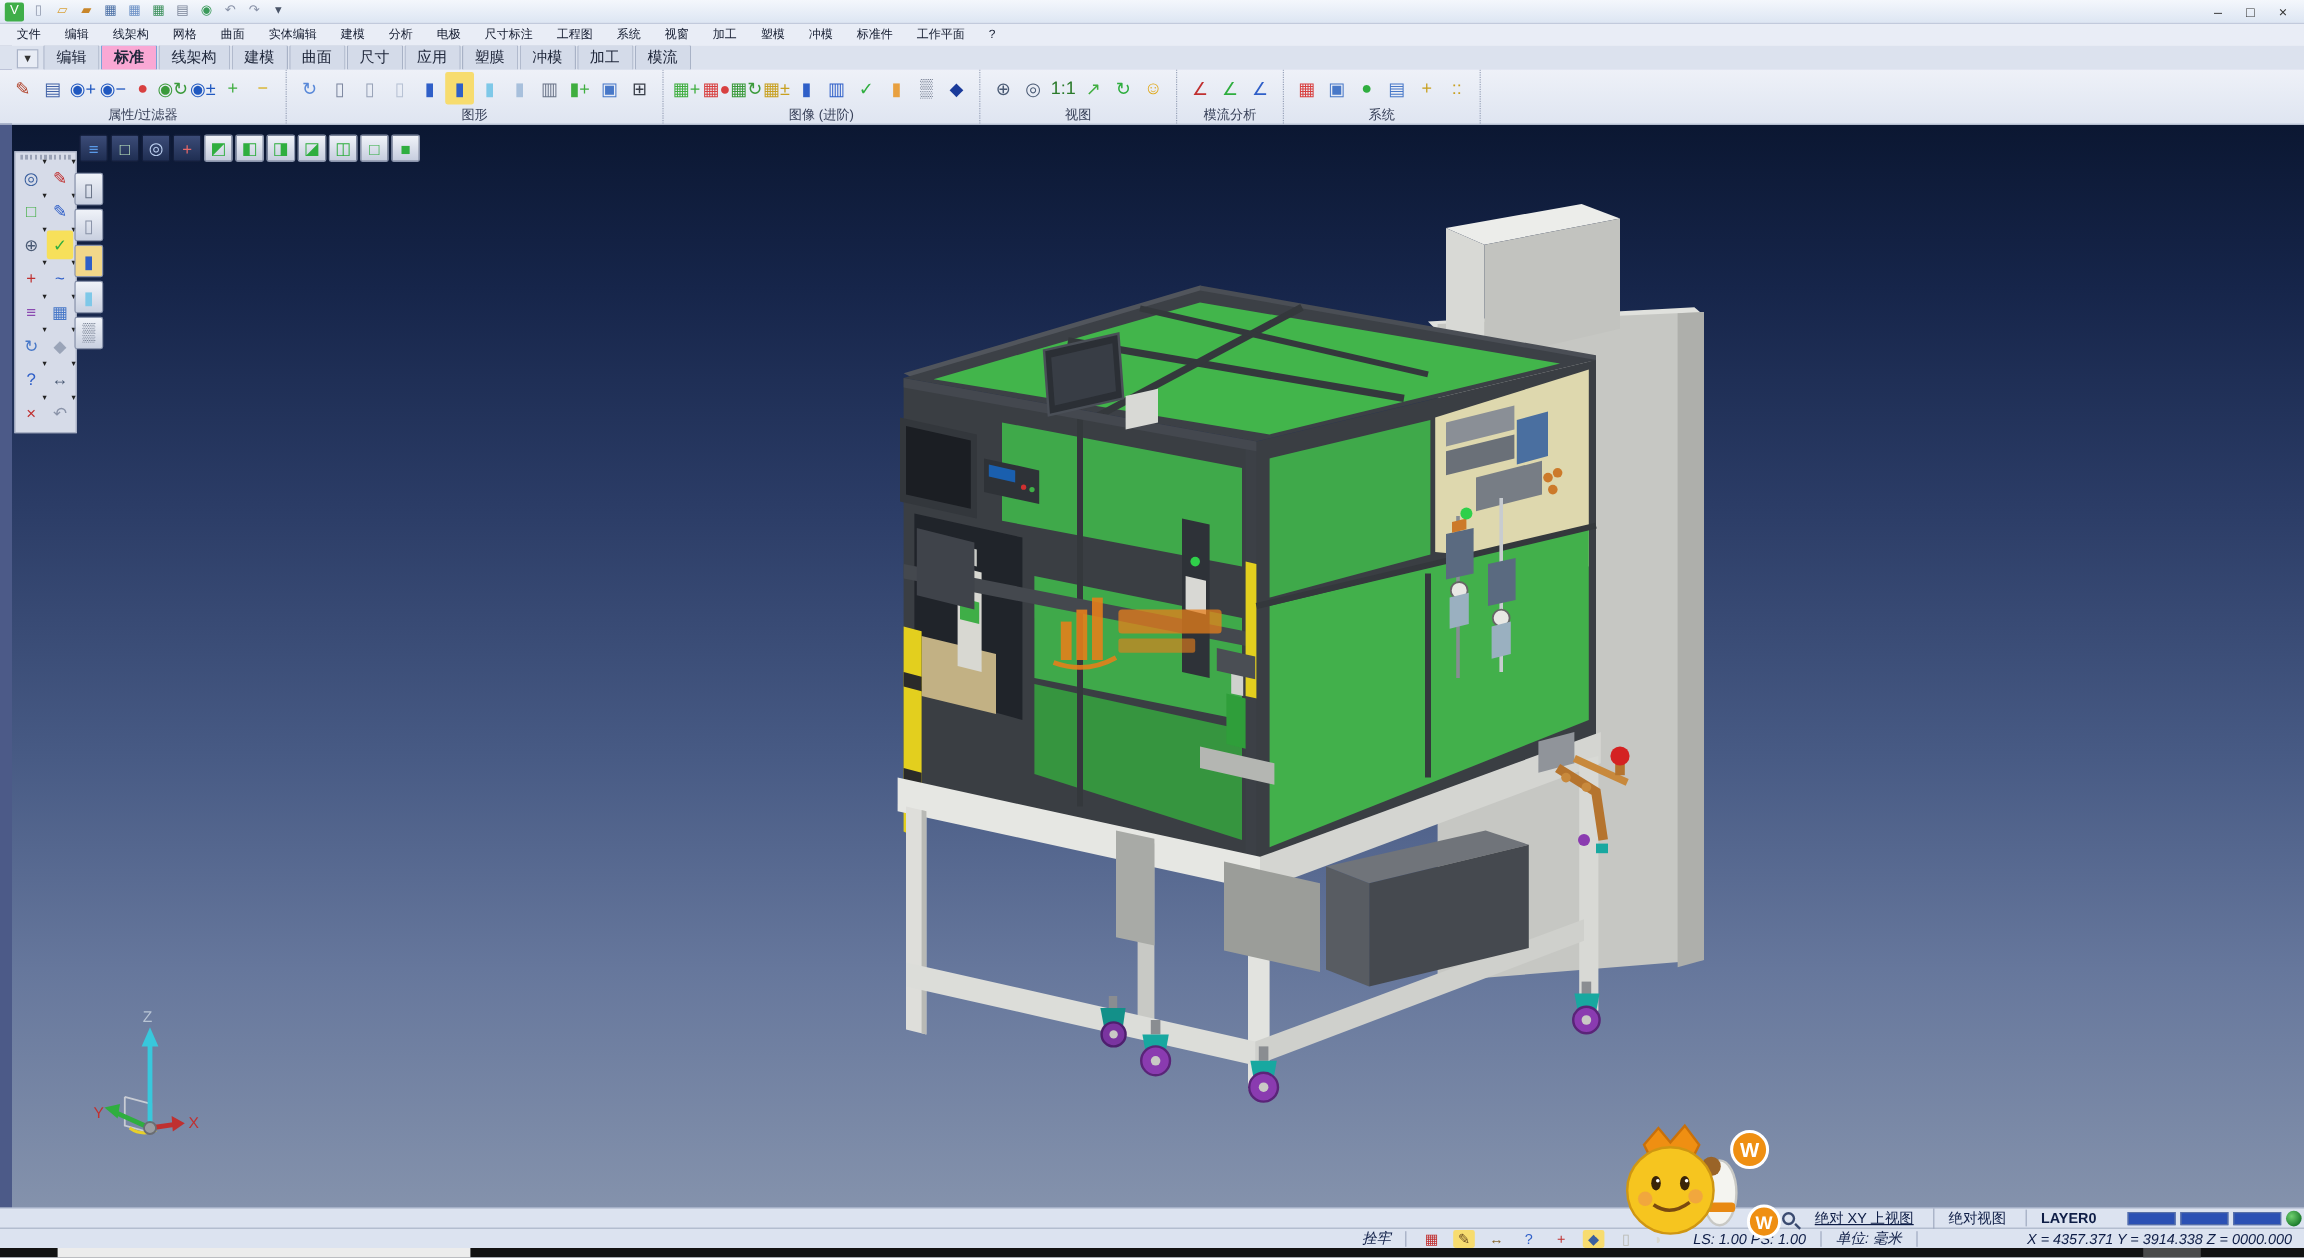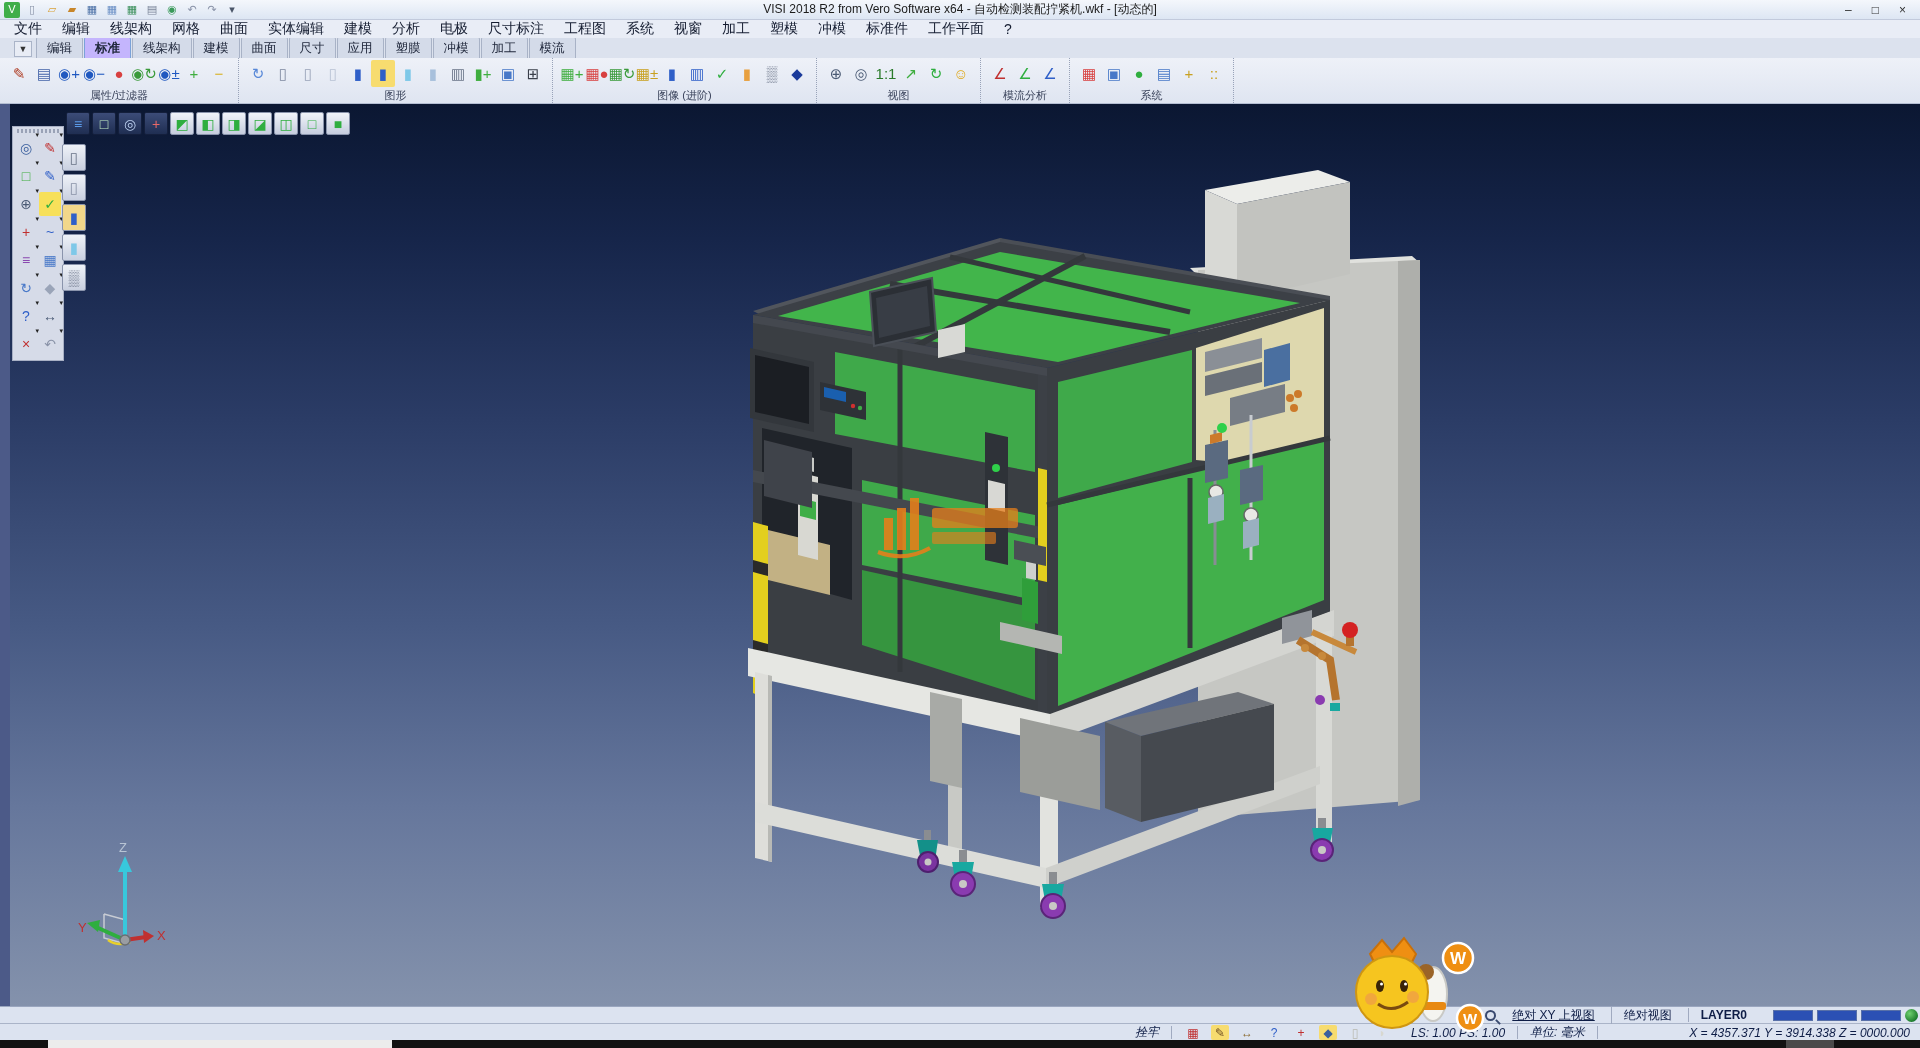--- a/index.html
+++ b/index.html
@@ -12,31 +12,31 @@
     display:flex; align-items:center; padding:0 4px; z-index:60; }
   .qa { display:flex; gap:4px; align-items:center; z-index:2; }
   .qa .ic { width:16px; height:16px; font-size:11px; line-height:1; display:flex;
     align-items:center; justify-content:center; border-radius:2px; }
   .title-text { position:absolute; left:0; right:0; text-align:center; font-size:12px; color:#1c1c1c; }
   .win-controls { margin-left:auto; display:flex; gap:20px; padding-right:10px; font-size:12px; color:#333; z-index:2; }
   .win-controls span { cursor:default; }
 
   
   .menubar { position:absolute; top:20px; left:0; width:1920px; height:18px; background:#e9edf6;
-    display:flex; align-items:center; padding-left:4px; font-size:14px; color:#141c30; z-index:59; }
+    display:flex; align-items:center; padding-left:4px; font-size:10px; color:#141c30; z-index:59; }
   .menu-item { padding:0 10px; }
 
   
   .tabrow { position:absolute; top:38px; left:0; width:1920px; height:20px; background:#dce2ee;
     display:flex; align-items:flex-end; padding-left:14px; font-size:12.5px; z-index:58; }
   .tab-dd { width:18px; height:16px; font-size:9px; color:#333; display:flex; align-items:center;
     justify-content:center; border:1px solid #aab4c8; background:#e8ecf5; margin:0 4px 1px 0; }
   .tab { padding:2px 10px 1px; border:1px solid #a8b2c6; border-bottom:none; background:#d4dbe9;
     margin-right:1px; border-radius:2px 2px 0 0; color:#20283c; }
-  .tab.active { background:#c4b5fd; border-color:#7aa2d8; font-weight:bold; }
+  .tab.active { background:#f9a8d4; border-color:#7aa2d8; font-weight:bold; }
 
   
   .ribbon { position:absolute; top:58px; left:0; width:1920px; height:46px;
     background:linear-gradient(#eef1f8,#dfe5f1); border-bottom:1px solid #b4bed2; z-index:57; }
   .rgroups { display:flex; height:100%; }
   .rgroup { position:relative; display:flex; align-items:flex-start; padding:2px 7px 14px 7px;
     border-right:1px dotted #98a2b8; }
   .ricons { display:flex; gap:1px; }
   .ric { width:24px; height:27px; font-size:15px; display:flex; align-items:center;
     justify-content:center; border-radius:2px; }
@@ -112,21 +112,20 @@
       <span class="ic" style="color: rgb(200, 134, 42);">▰</span>
       <span class="ic" style="color: rgb(74, 111, 165);">▦</span>
       <span class="ic" style="color: rgb(106, 143, 197);">▦</span>
       <span class="ic" style="color: rgb(58, 143, 90);">▦</span>
       <span class="ic" style="color: rgb(122, 132, 152);">▤</span>
       <span class="ic" style="color: rgb(58, 154, 90);">◉</span>
       <span class="ic" style="color: rgb(138, 147, 168);">↶</span>
       <span class="ic" style="color: rgb(138, 147, 168);">↷</span>
       <span class="ic" style="color: rgb(74, 85, 104);">▾</span>
   </div>
-  <div class="title-text">VISI 2018 R2 from Vero Software x64 - 自动检测装配拧紧机.wkf - [动态的]</div>
   <div class="win-controls">
     <span>–</span>
     <span>□</span>
     <span>×</span>
   </div>
 </div>
 
 <div class="menubar">
   <span class="menu-item">文件</span>
     <span class="menu-item">编辑</span>

